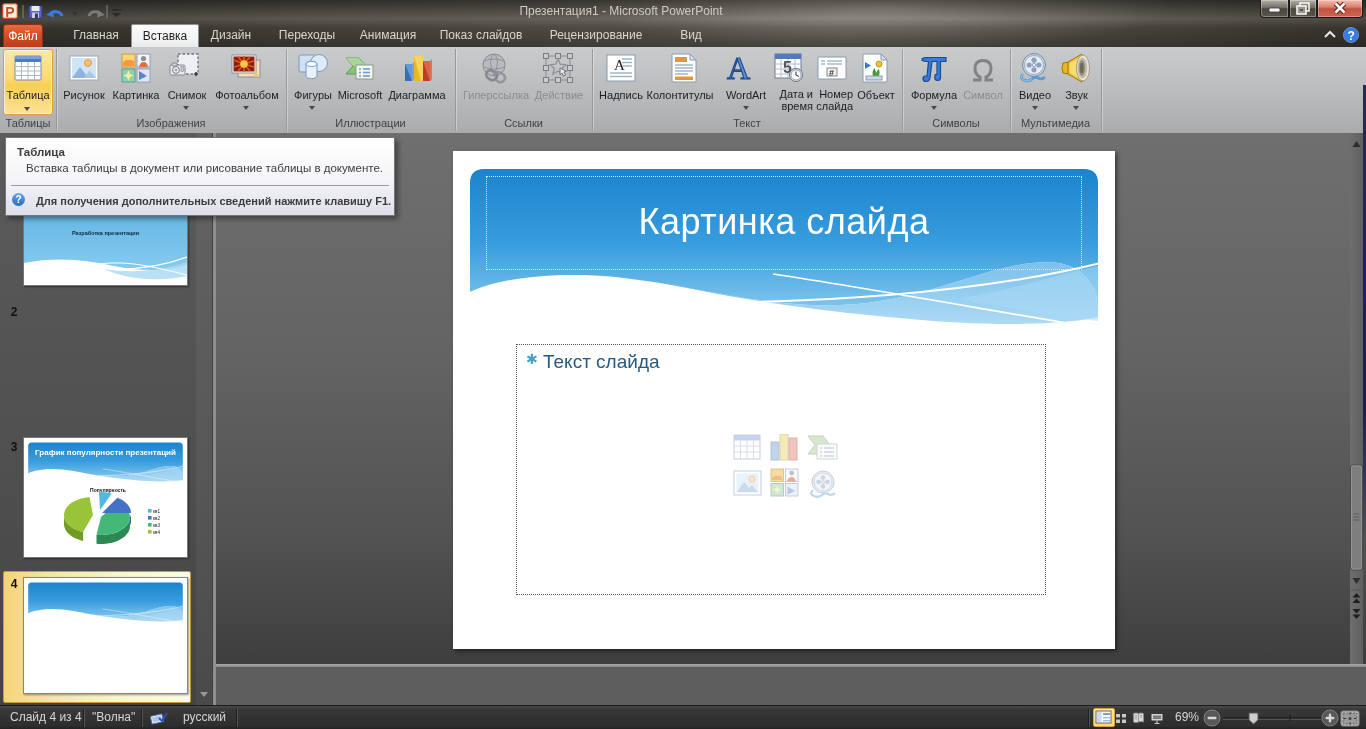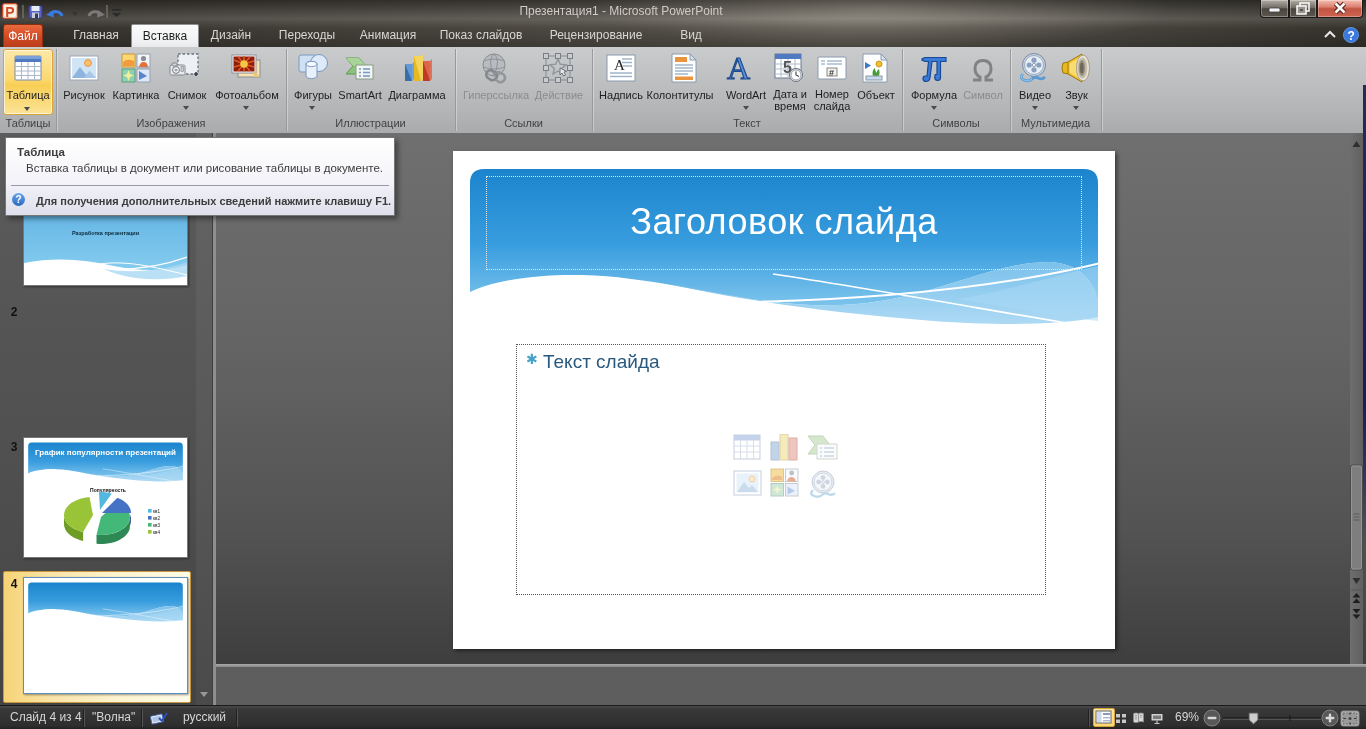--- a/index.html
+++ b/index.html
@@ -28,21 +28,21 @@
 #tab-file{left:3px;width:40px;background:linear-gradient(180deg,#e96b3e 0%,#d44a24 50%,#b93e1d 100%);
  border:1px solid #8f2e13;border-bottom:none;border-radius:3px 3px 0 0;color:#fff}
 #tab-insert{background:linear-gradient(180deg,#fbfbfb 0%,#f1f2f3 70%,#e9eaeb 100%);
  border:1px solid #8e9093;border-bottom:none;border-radius:2px 2px 0 0;color:#1e1e1e}
 
 #ribbon{left:0;top:47px;width:1366px;height:86px;
  background:linear-gradient(180deg,#c9cbcd 0%,#c0c2c4 30%,#b2b4b6 75%,#a9abad 100%)}
 .gsep{position:absolute;top:2px;width:1px;height:82px;background:#97999b;box-shadow:1px 0 0 rgba(255,255,255,0.35)}
 .glabel{position:absolute;top:70px;font-size:11px;color:#424242;text-align:center}
 .blabel{position:absolute;top:42px;font-size:11px;color:#1e1e1e;text-align:center;line-height:12px;white-space:nowrap}
-.blabel2{position:absolute;top:41px;font-size:11px;color:#1e1e1e;text-align:center;line-height:12px;white-space:nowrap}
+.blabel2{position:absolute;top:41px;font-size:11px;color:#1e1e1e;text-align:right;line-height:12px;white-space:nowrap}
 .dis{color:#8a8c8e !important}
 .darr{position:absolute;width:0;height:0;border-left:3.5px solid transparent;border-right:3.5px solid transparent;border-top:4px solid #4a4a4a}
 .icon{position:absolute;width:32px;height:32px;top:5px}
 #btn-table{left:3px;top:2px;width:50px;height:66px;border:1px solid #d9a33c;border-radius:3px;
  background:linear-gradient(180deg,#fde8a8 0%,#fbd871 45%,#f8cf55 55%,#fbe398 100%);box-shadow:inset 0 0 0 1px rgba(255,255,255,0.6)}
 
 #mainarea{left:0;top:133px;width:1366px;height:572px}
 #docarea{left:216px;top:0;width:1150px;height:531px;background:linear-gradient(180deg,#6f6f6f 0%,#646464 40%,#535353 75%,#3e3e3e 100%)}
 #leftpanel{left:0;top:0;width:196px;height:572px;background:linear-gradient(180deg,#5c5c5c 0%,#4f4f4f 60%,#434343 100%)}
 #lpscroll{left:196px;top:0;width:16px;height:572px;background:linear-gradient(180deg,#646464 0%,#575757 60%,#4a4a4a 100%)}
@@ -154,21 +154,21 @@
     <div class="blabel" style="left:3px;width:50px">Таблица</div>
     <div class="darr" style="left:24px;top:60px"></div>
     <div class="blabel" style="left:58px;width:52px">Рисунок</div>
     <div class="blabel" style="left:109px;width:54px">Картинка</div>
     <div class="blabel" style="left:163px;width:48px">Снимок</div>
     <div class="darr" style="left:183px;top:59px"></div>
     <div class="blabel" style="left:211px;width:72px">Фотоальбом</div>
     <div class="darr" style="left:243px;top:59px"></div>
     <div class="blabel" style="left:289px;width:48px">Фигуры</div>
     <div class="darr" style="left:309px;top:59px"></div>
-    <div class="blabel" style="left:336px;width:48px">SmartArt</div>
+    <div class="blabel" style="left:336px;width:48px">Microsoft</div>
     <div class="blabel" style="left:384px;width:66px">Диаграмма</div>
     <div class="blabel dis" style="left:460px;width:72px">Гиперссылка</div>
     <div class="blabel dis" style="left:531px;width:56px">Действие</div>
     <div class="blabel" style="left:596px;width:50px">Надпись</div>
     <div class="blabel" style="left:645px;width:70px">Колонтитулы</div>
     <div class="blabel" style="left:721px;width:50px">WordArt</div>
     <div class="darr" style="left:743px;top:59px"></div>
     <div class="blabel2" style="left:767px;width:46px">Дата и<br>время</div>
     <div class="blabel2" style="left:811px;width:42px">Номер<br>слайда</div>
     <div class="blabel" style="left:854px;width:44px">Объект</div>
@@ -400,21 +400,21 @@
             <path d="M17,32 q0,-14 14,-14 L631,18 q14,0 14,14 L645,150 C640,128 625,112 595,111 C560,112 540,120 480,138 C430,152 390,158 330,152 C260,145 200,126 130,124 C80,123 40,130 17,141 Z" fill="url(#hg)"></path>
             <path d="M217,133 C290,150 380,162 480,170 C560,176 620,172 645,166 L645,150 C640,128 625,112 595,111 C560,112 540,120 480,138 C430,152 390,158 330,152 C287,147 250,139 217,133 Z" fill="url(#hg2)" opacity="0.85"></path>
             <path d="M505,148 C560,139 610,122 645,115 L645,170 C610,166 555,157 505,148 Z" fill="#aad9f4" opacity="0.55"></path>
             <path d="M190,153 C370,152 520,143 648,112" stroke="#fff" stroke-width="2" fill="none"></path>
             <path d="M320,123 C420,138 540,160 649,178" stroke="#fff" stroke-width="1.7" fill="none"></path>
           </g>
         </defs>
         <use href="#wavehdr"></use>
       </svg>
       <div class="abs" style="left:33px;top:25px;width:596px;height:94px;border:1px dotted #e8e8e8"></div>
-      <div class="abs" style="left:33px;top:50px;width:596px;text-align:center;color:#fff;font-size:36px;letter-spacing:0.5px">Заголовок слайда</div>
+      <div class="abs" style="left:33px;top:50px;width:596px;text-align:center;color:#fff;font-size:36px;letter-spacing:0.5px">Картинка слайда</div>
       <div class="abs" style="left:63px;top:193px;width:530px;height:251px;border:1px dotted #555"></div>
       <div class="abs" style="left:73px;top:200px;font-size:14px;color:#45a3c8">✱</div>
       <div class="abs" style="left:90px;top:200px;font-size:19px;color:#29597e">Текст слайда</div>
       <svg class="abs" style="left:280px;top:283px" width="108" height="70" viewBox="0 0 108 70" opacity="0.55">
         <g>
             <rect x="1" y="1" width="26" height="24" fill="#fff" stroke="#96a4c0"></rect>
             <rect x="1" y="1" width="26" height="5.5" fill="#97aede"></rect>
             <g stroke="#b8c4da">
               <line x1="1" y1="12" x2="27" y2="12"></line>
               <line x1="1" y1="18" x2="27" y2="18"></line>

